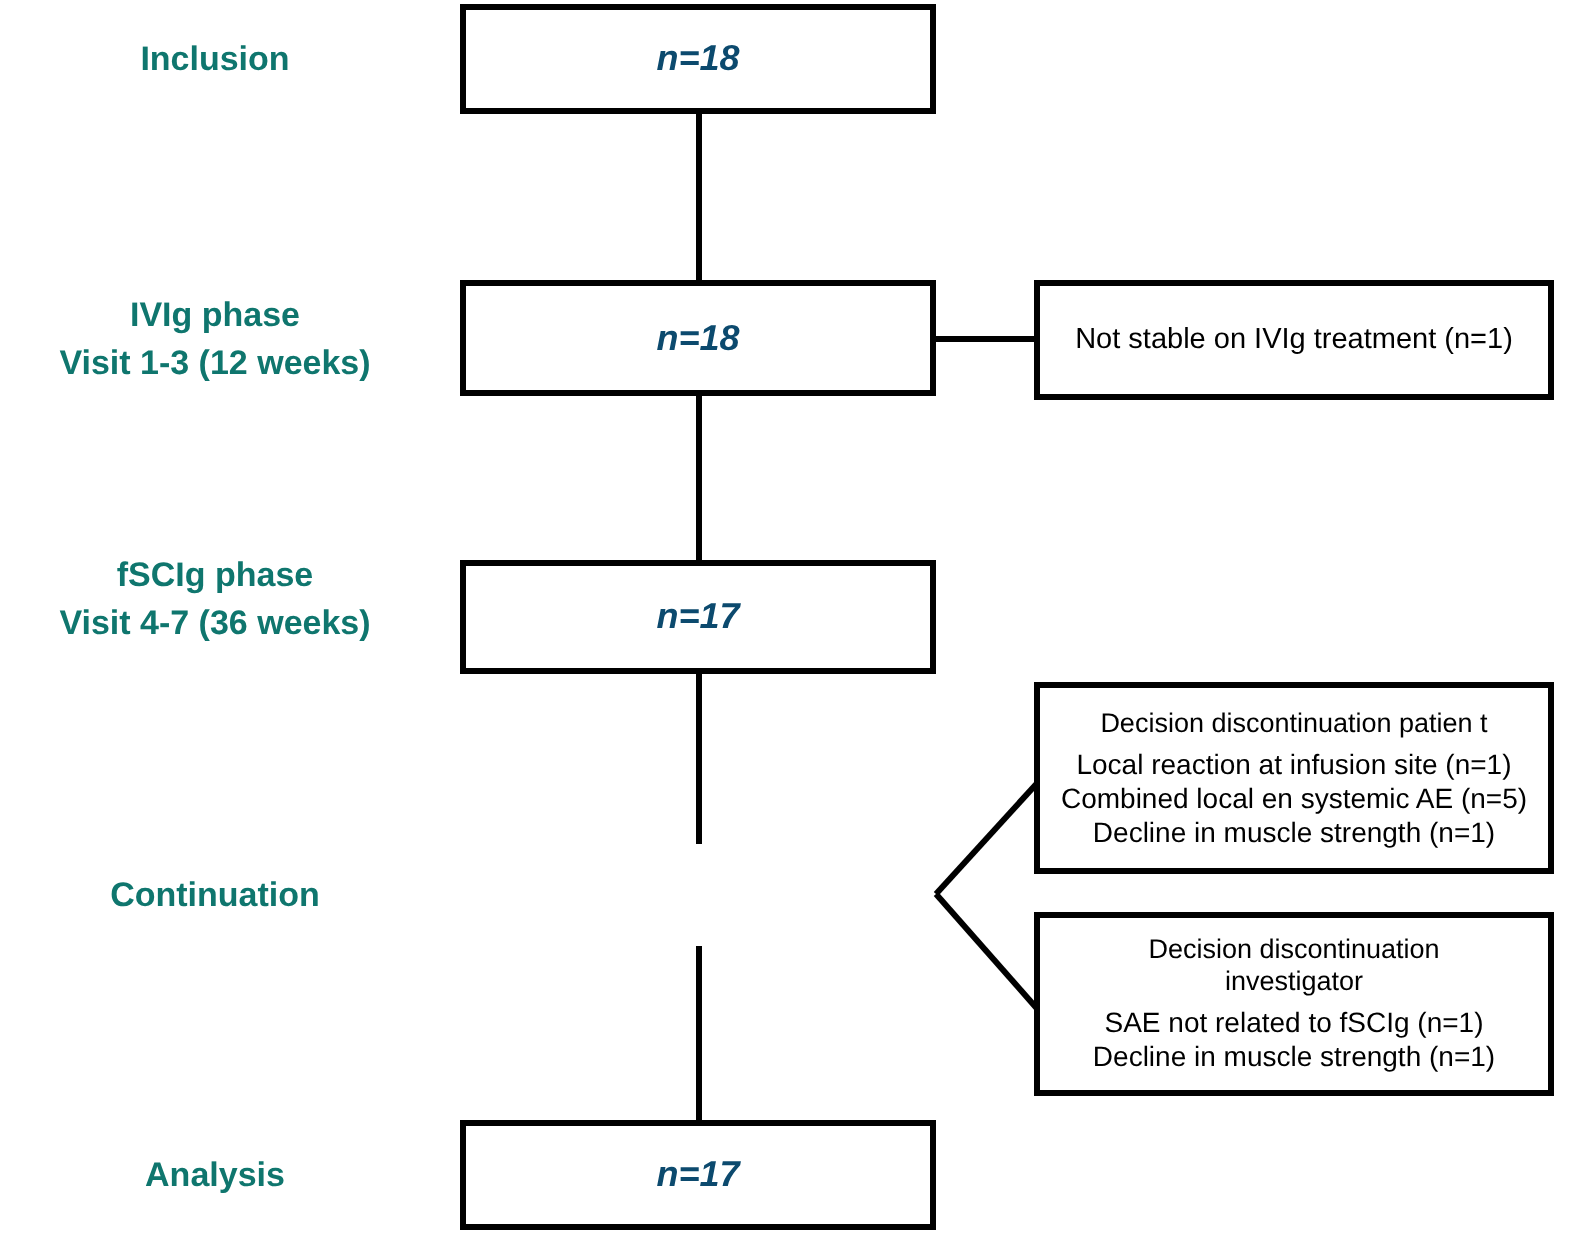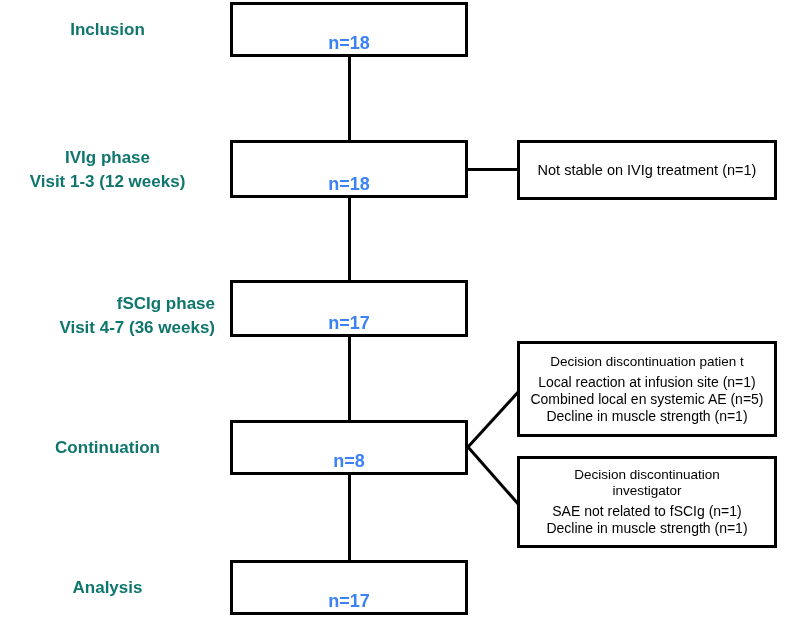--- a/index.html
+++ b/index.html
@@ -32,26 +32,27 @@
 
   
   .node {
     position: absolute;
     left: 230px;
     width: 238px;
     box-sizing: border-box;
     border: 3px solid #000000;
     background: #ffffff;
     display: flex;
-    align-items: flex-end;
+    align-items: center;
     justify-content: center;
     font-weight: bold;
     font-size: 18px;
-    color: #3b82f6;
+    color: #0c4a6e;
     z-index: 3;
+    font-style: italic;
   }
 
   
   .side-node {
     position: absolute;
     left: 517px;
     width: 260px;
     box-sizing: border-box;
     border: 3px solid #000000;
     background: #ffffff;
@@ -118,21 +119,21 @@
 
   <div class="stage-label" style="top:18px;">
     <span>Inclusion</span>
   </div>
 
   <div class="stage-label" style="top:146px;">
     <span>IVIg phase</span>
     <span class="line2">Visit 1-3 (12 weeks)</span>
   </div>
 
-  <div class="stage-label" style="top:292px;text-align:right;">
+  <div class="stage-label" style="top:276px;">
     <span>fSCIg phase</span>
     <span class="line2">Visit 4-7 (36 weeks)</span>
   </div>
 
   <div class="stage-label" style="top:576px;">
     <span>Analysis</span>
   </div>
 
   <div class="stage-label" style="top:436px;">
     <span>Continuation</span>
@@ -143,23 +144,20 @@
   </div>
 
   <div class="node" style="top:140px; height:58px;">
     <span>n=18</span>
   </div>
 
   <div class="node" style="top:280px; height:57px;">
     <span>n=17</span>
   </div>
 
-  <div class="node" style="top:420px; height:55px;">
-    <span>n=8</span>
-  </div>
 
   <div class="node" style="top:560px; height:55px;">
     <span>n=17</span>
   </div>
 
   <div class="side-node" style="top:140px; height:60px;">
     <span class="side-simple">Not stable on IVIg treatment (n=1)</span>
   </div>
 
   <div class="side-node" style="top:341px; height:96px;">

